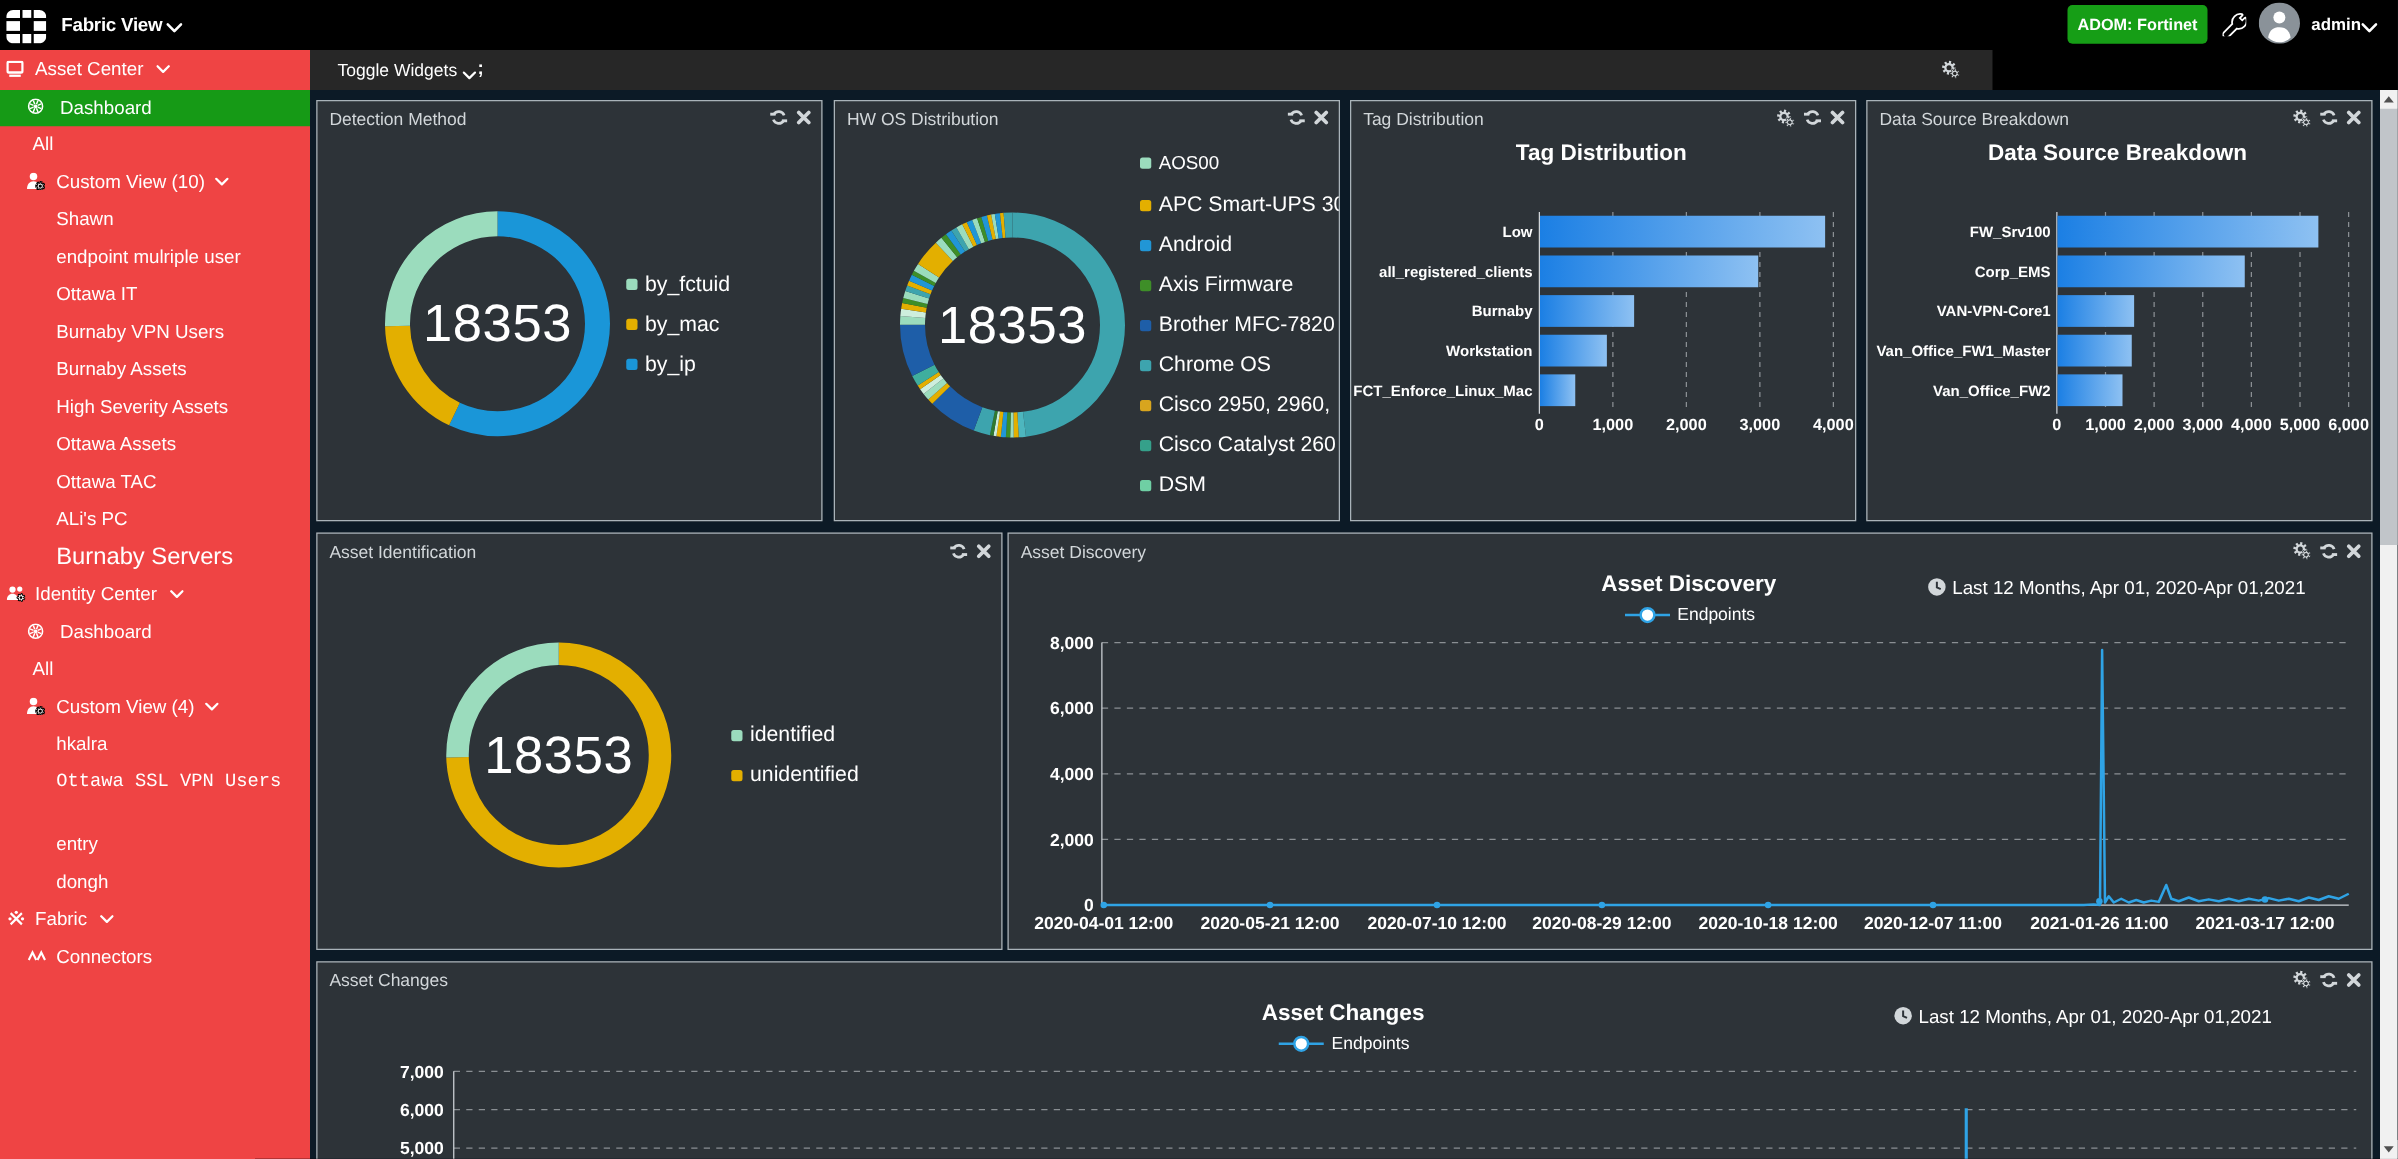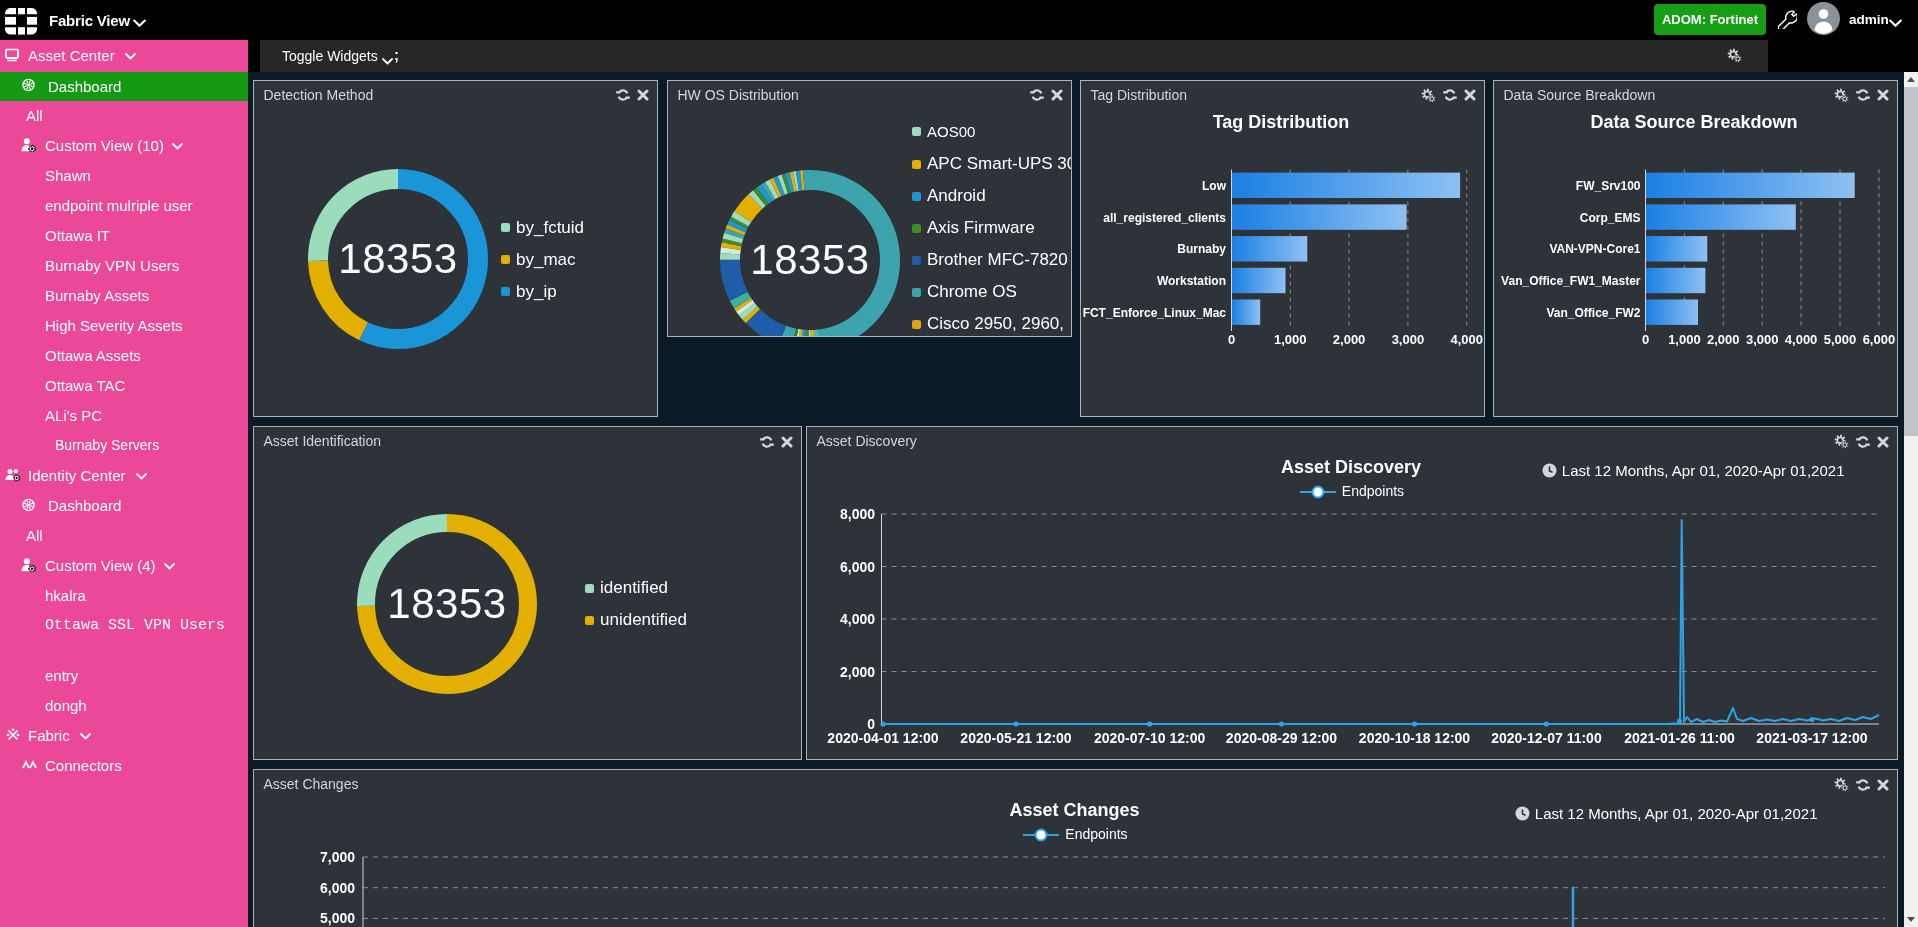--- a/index.html
+++ b/index.html
@@ -1,19 +1,19 @@
 <!DOCTYPE html>
 <html><head><meta charset="utf-8">
 <style>
 * { margin:0; padding:0; box-sizing:border-box; }
 html,body { width:1918px; height:927px; overflow:hidden; background:#000;
   font-family:"Liberation Sans", sans-serif; }
 .topbar { position:absolute; left:0; top:0; width:1528px; height:40px; background:#000; }
-.sidebar { position:absolute; left:0; top:40px; width:248px; height:887px; background:#ec4899; }
-.toolbar { position:absolute; left:260px; top:40px; width:1508px; height:32px; background:#272727; }
+.sidebar { position:absolute; left:0; top:40px; width:248px; height:887px; background:#ef4444; }
+.toolbar { position:absolute; left:248px; top:40px; width:1346px; height:32px; background:#272727; }
 .main { position:absolute; left:248px; top:72px; width:1670px; height:855px; background:#0c1a26; overflow:hidden; }
 .widget { position:absolute; background:#2d3338; border:1px solid #a9b3b9; overflow:hidden; }
 .whead { position:absolute; left:0; top:0; right:0; height:28px; }
 .wtitle { position:absolute; left:10px; top:6px; font-size:14px; color:#d2d7da; }
 .wicons { position:absolute; right:8px; top:5px; }
 .hic { display:inline-block; margin-left:7px; line-height:0; vertical-align:middle; }
 .dnum { position:absolute; transform:translate(-50%,-50%); font-size:42px; color:#fff; letter-spacing:0.5px; }
 .sb { position:absolute; right:0; top:72px; width:14px; height:855px; background:#f1f1f1; }
 </style></head>
 <body>
@@ -106,21 +106,21 @@
 <div style="position:absolute;top:301px;left:0;width:248px;height:29px;line-height:29px;">
       <span style="position:absolute;left:45px;font-size:15px;color:#fff;white-space:nowrap;">Ottawa Assets</span>
     </div>
 <div style="position:absolute;top:331px;left:0;width:248px;height:29px;line-height:29px;">
       <span style="position:absolute;left:45px;font-size:15px;color:#fff;white-space:nowrap;">Ottawa TAC</span>
     </div>
 <div style="position:absolute;top:361px;left:0;width:248px;height:29px;line-height:29px;">
       <span style="position:absolute;left:45px;font-size:15px;color:#fff;white-space:nowrap;">ALi's PC</span>
     </div>
 <div style="position:absolute;top:391px;left:0;width:248px;height:29px;line-height:29px;">
-      <span style="position:absolute;left:55px;font-size:14px;color:#fff;white-space:nowrap;">Burnaby Servers</span>
+      <span style="position:absolute;left:45px;font-size:19px;color:#fff;white-space:nowrap;">Burnaby Servers</span>
     </div>
 <div style="position:absolute;top:421px;left:0;width:248px;height:29px;line-height:29px;">
       <span style="position:absolute;left:5px;top:50%;transform:translateY(-50%);margin-top:-1px;line-height:0;"><svg width="16" height="14" viewBox="0 0 16 14">
           <circle cx="5" cy="3.6" r="2.5" fill="#fff"></circle>
           <path d="M0.5 12 C0.5 8.8 2.4 7 5 7 C7.6 7 9.5 8.8 9.5 12 Z" fill="#fff"></path>
           <circle cx="10.8" cy="3.2" r="2.1" fill="#fff"></circle>
           <path d="M11.80 6.80 L13.06 7.06 L12.74 8.04 L13.44 8.57 L14.30 8.00 L14.88 9.15 L13.92 9.52 L13.94 10.39 L14.92 10.71 L14.39 11.88 L13.50 11.36 L12.83 11.92 L13.19 12.88 L11.94 13.20 L11.80 12.18 L10.94 12.00 L10.41 12.88 L9.39 12.11 L10.10 11.36 L9.70 10.58 L8.68 10.71 L8.65 9.43 L9.68 9.52 L10.04 8.72 L9.30 8.00 L10.28 7.18 L10.86 8.04 L11.70 7.83 Z" fill="#fff" stroke="#000" stroke-width="0.8"></path>
           <circle cx="11.8" cy="10" r="1.1" fill="#000"></circle>
         </svg></span>
       <span style="position:absolute;left:28px;font-size:15px;color:#fff;white-space:nowrap;">Identity Center<svg width="11" height="7" viewBox="0 0 11 7" style="margin-left:10px;vertical-align:1px;">
@@ -218,21 +218,21 @@
           <circle cx="100" cy="100" r="80" fill="none" stroke="#e3af00" stroke-width="20" stroke-dasharray="87.96 414.69" stroke-dashoffset="-286.51" transform="rotate(-90 100 100)"></circle>
           <circle cx="100" cy="100" r="80" fill="none" stroke="#9bdcbd" stroke-width="20" stroke-dasharray="128.18 374.48" stroke-dashoffset="-374.48" transform="rotate(-90 100 100)"></circle>
         </svg></div>
       <div class="dnum" style="left:144.5px;top:178.5px;">18353</div>
       <div style="position:absolute;left:247.5px;top:146px;">
         <div style="position:absolute;top:-9px;left:0;white-space:nowrap;"><span style="display:inline-block;width:9px;height:9px;border-radius:2px;background:#9bdcbd;vertical-align:middle;margin-right:6px;"></span><span style="font-size:17px;color:#fff;vertical-align:middle;">by_fctuid</span></div>
         <div style="position:absolute;top:23px;left:0;white-space:nowrap;"><span style="display:inline-block;width:9px;height:9px;border-radius:2px;background:#e3af00;vertical-align:middle;margin-right:6px;"></span><span style="font-size:17px;color:#fff;vertical-align:middle;">by_mac</span></div>
         <div style="position:absolute;top:55px;left:0;white-space:nowrap;"><span style="display:inline-block;width:9px;height:9px;border-radius:2px;background:#1a96d8;vertical-align:middle;margin-right:6px;"></span><span style="font-size:17px;color:#fff;vertical-align:middle;">by_ip</span></div>
       </div>
     </div>
-    <div class="widget" style="left:418.5px;top:7.5px;width:405px;height:257px;">
+    <div class="widget" style="left:418.5px;top:7.5px;width:405px;height:337px;">
       <div class="whead">
         <span class="wtitle">HW OS Distribution</span>
         <span class="wicons"><span class="hic"><svg width="14" height="14" viewBox="0 0 14 14">
               <path d="M3.2 4.3 A4.6 4.6 0 0 1 11.3 5.3" fill="none" stroke="#d2d7da" stroke-width="2.2"></path>
               <path d="M10.8 9.7 A4.6 4.6 0 0 1 2.7 8.7" fill="none" stroke="#d2d7da" stroke-width="2.2"></path>
               <rect x="0.2" y="3.2" width="4.3" height="2.3" fill="#d2d7da"></rect>
               <rect x="9.5" y="8.5" width="4.3" height="2.3" fill="#d2d7da"></rect>
             </svg></span><span class="hic"><svg width="12" height="12" viewBox="0 0 12 12">
               <path d="M2 2 L10 10 M10 2 L2 10" stroke="#d2d7da" stroke-width="3" stroke-linecap="round"></path>
             </svg></span></span>

